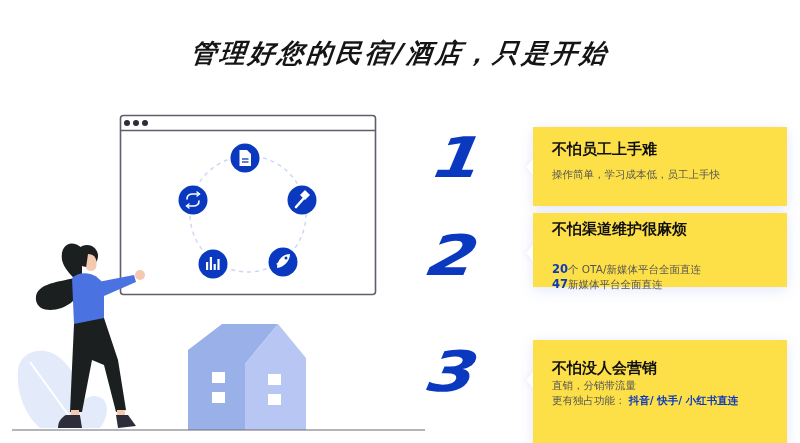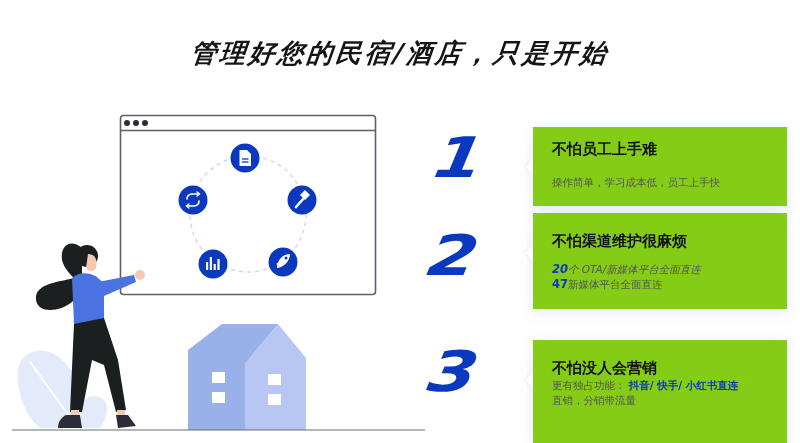--- a/index.html
+++ b/index.html
@@ -14,21 +14,21 @@
 
     .illustration { position: absolute; left: 0; top: 0; width: 520px; height: 443px; }
 
     .num {
       position: absolute; font-family: "DejaVu Sans", sans-serif; font-weight: 900;
       font-style: italic; font-size: 56px; line-height: 1; color: #0a39c0;
       transform: skewX(-10deg) scaleX(1.25);
     }
 
     .card {
-      position: absolute; left: 533px; width: 254px; background: #84cc16;
+      position: absolute; left: 533px; width: 254px; background: #fde047;
       box-shadow: 0 4px 14px rgba(80,110,220,0.12), 0 0 6px rgba(80,110,220,0.06);
       padding: 0 0 0 19px;
     }
     .card::before {
       content: ""; position: absolute; left: -7px; top: 32px; width: 0; height: 0;
       border-top: 8px solid transparent; border-bottom: 8px solid transparent;
       border-right: 7px solid #ffffff;
       filter: drop-shadow(-2px 0 2px rgba(80,110,220,0.08));
     }
     .card-title { font-size: 15px; font-weight: bold; color: #111; line-height: 20px; }
@@ -126,33 +126,33 @@
 
   <line x1="12" y1="430" x2="425" y2="430" stroke="#6b6b78" stroke-width="1.2"></line>
 </svg>
 
 <div class="num" style="left:440px; top:130px;">1</div>
 <div class="num" style="left:434px; top:228px;">2</div>
 <div class="num" style="left:434px; top:344px;">3</div>
 
 <div class="card" style="top:127px; height:79px; padding-top:12px;">
   <div class="card-title">不怕员工上手难</div>
-  <div class="card-line" style="margin-top:16px;">操作简单，学习成本低，员工上手快</div>
+  <div class="card-line" style="margin-top:8px;">操作简单，学习成本低，员工上手快</div>
 </div>
 
-<div class="card" style="top:213px; height:96px; padding-top:18px;">
+<div class="card" style="top:213px; height:74px; padding-top:6px;">
   <div class="card-title">不怕渠道维护很麻烦</div>
-  <div class="card-line" style="margin-top:11px;font-style:italic;">
+  <div class="card-line" style="margin-top:23px;">
     <span class="hl-num">20</span><span>个 OTA/新媒体平台全面直连</span>
   </div>
   <div class="card-line">
     <span class="hl-num">47</span><span>新媒体平台全面直连</span>
   </div>
 </div>
 
 <div class="card" style="top:340px; height:105px; padding-top:18px;">
   <div class="card-title">不怕没人会营销</div>
+  <div class="card-line">直销，分销带流量</div>
   <div class="card-line">
     <span>更有独占功能：</span>
     <span class="hl">抖音/ 快手/ 小红书直连</span>
   </div>
-  <div class="card-line">直销，分销带流量</div>
 </div>
 
 </body></html>

